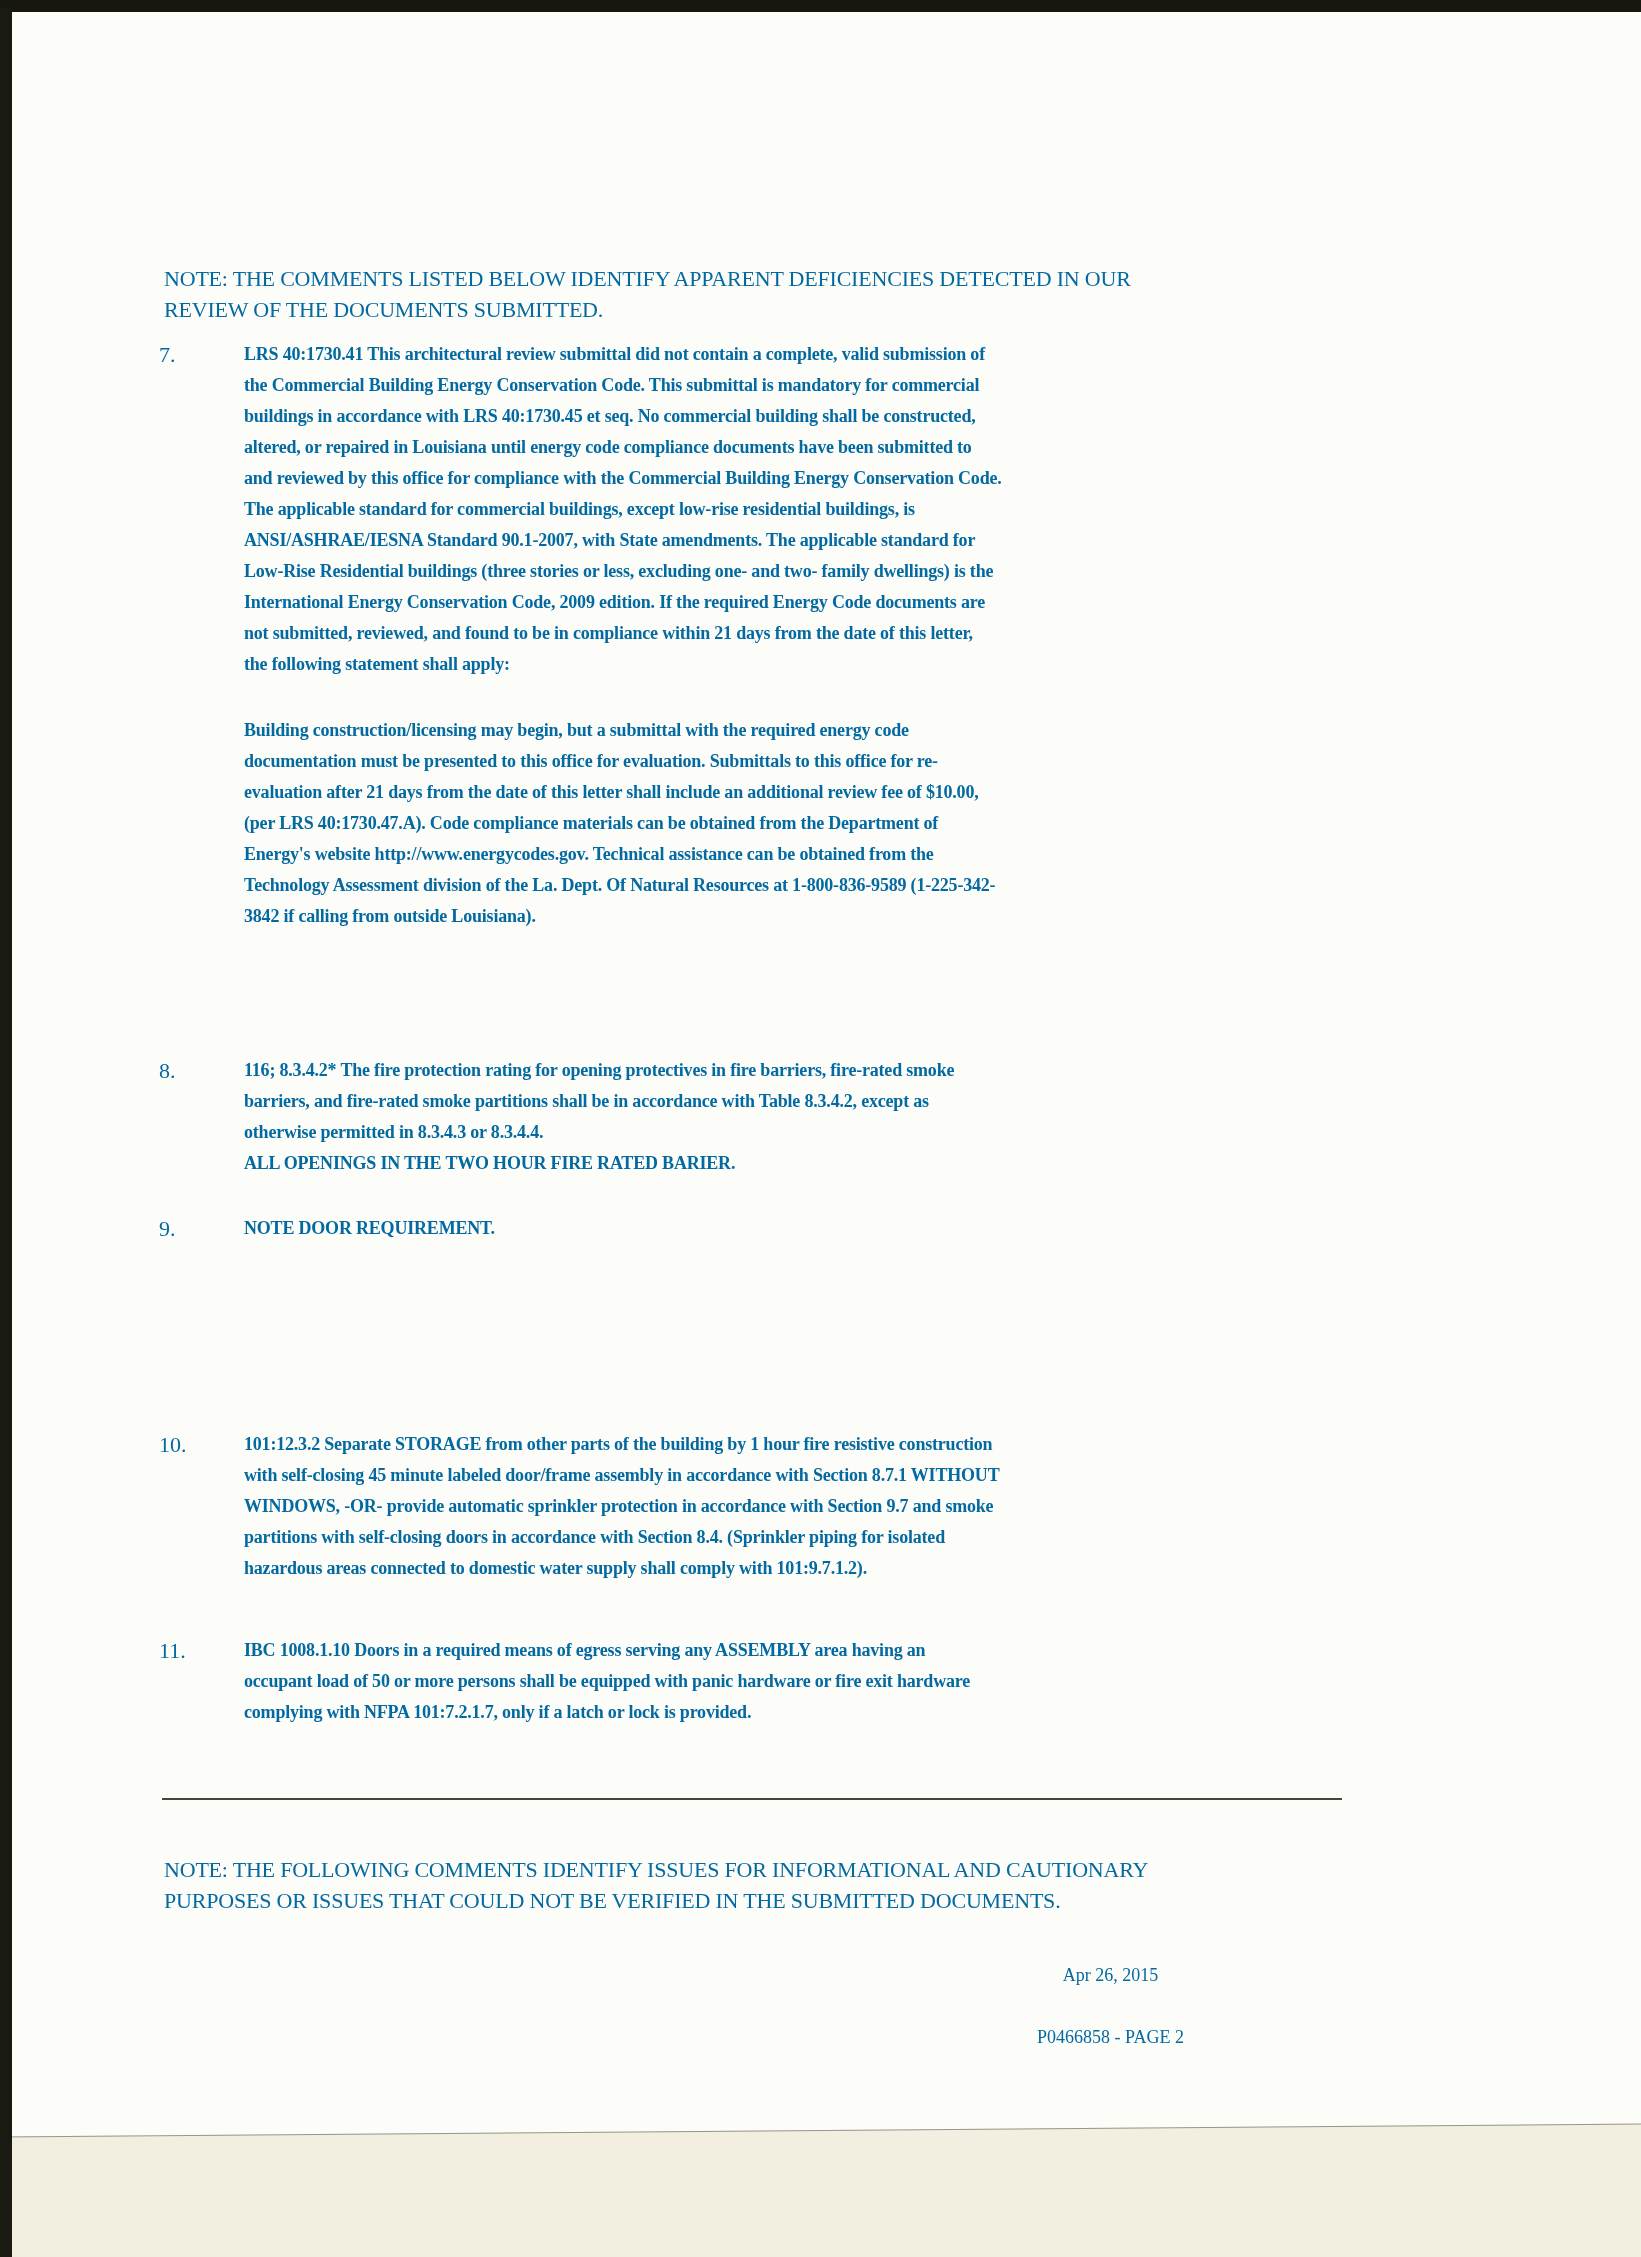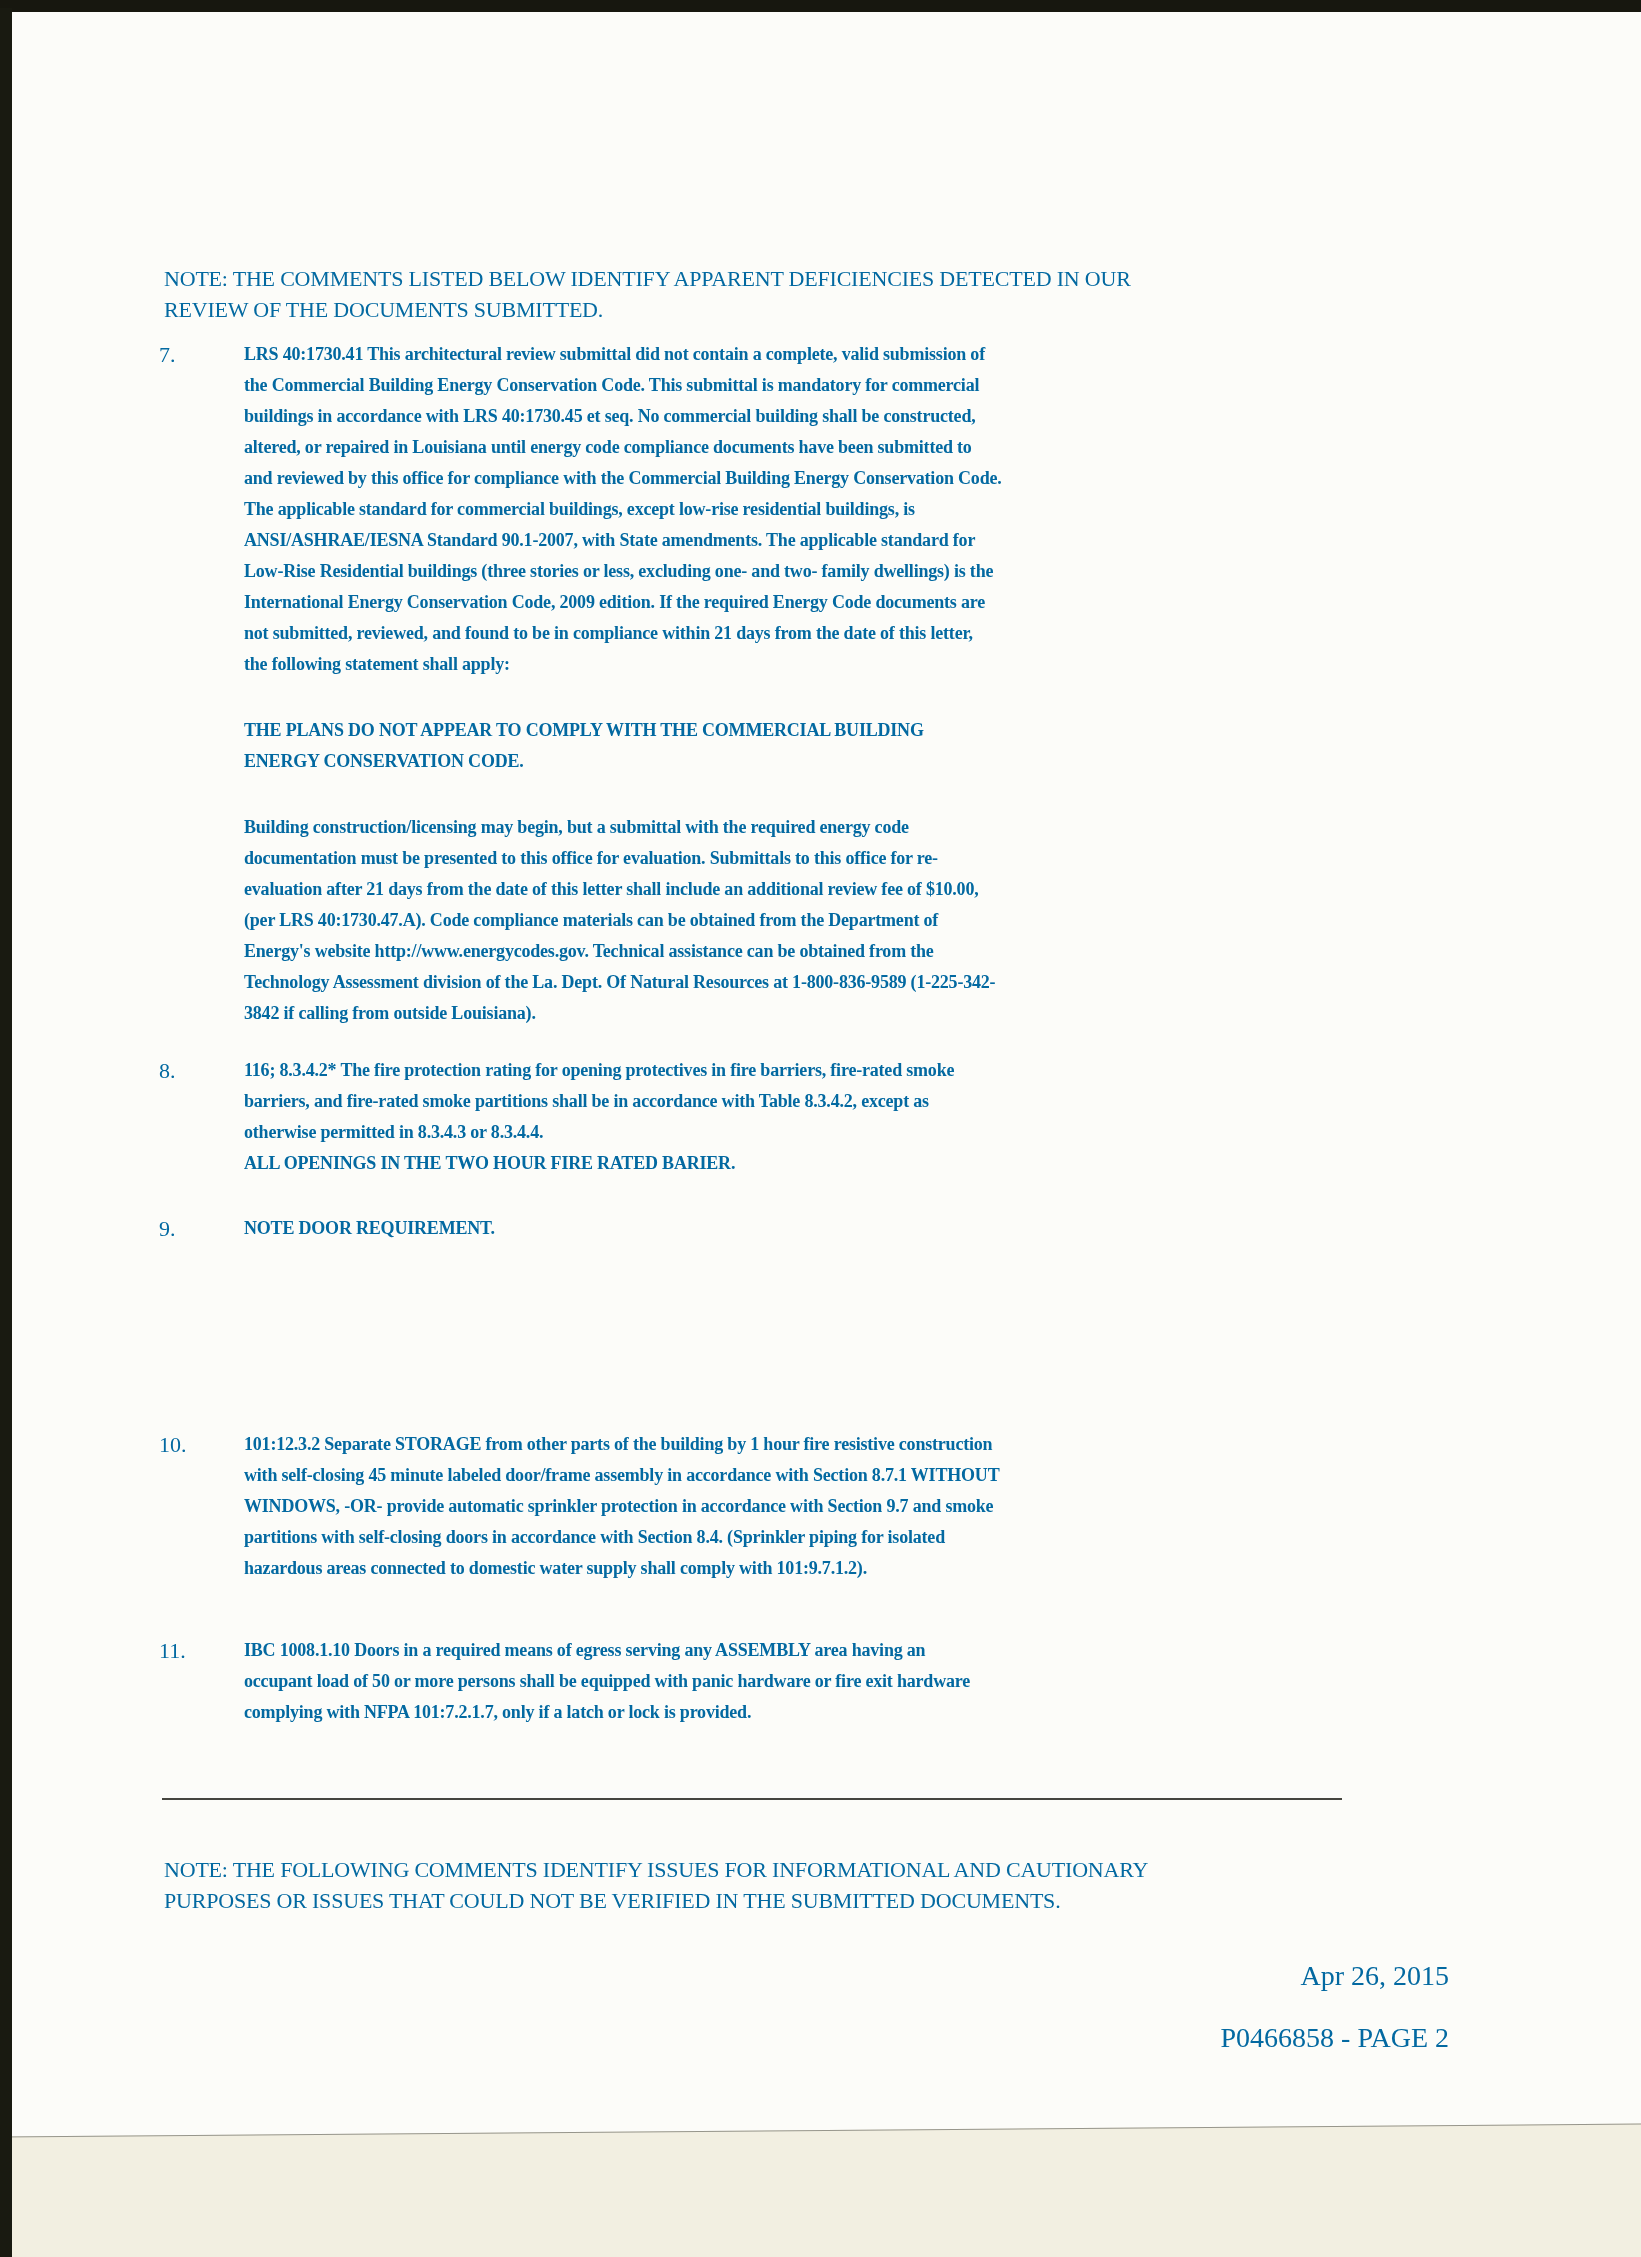--- a/index.html
+++ b/index.html
@@ -48,22 +48,22 @@
   .c7  { top: 339px; }
   .c8  { top: 1055px; }
   .c9  { top: 1213px; }
   .c10 { top: 1429px; }
   .c11 { top: 1635px; }
 
   .divider { position: absolute; left: 162px; top: 1798px; width: 1180px; height: 1.9px; background: #45453f; }
 
   .footer {
     position: absolute; top: 1929px; right: 192px; left: 772px;
-    text-align: right;
-    font-size: 28px; line-height: 31px;
+    text-align: center;
+    font-size: 18px; line-height: 31px;
     white-space: pre-line;
   }
   .footer div { white-space: pre-line; }
 </style>
 </head>
 <body>
 
 <div class="scan">
 
   <div class="backing"></div>
@@ -80,22 +80,20 @@
 the Commercial Building Energy Conservation Code.  This submittal is mandatory for commercial
 buildings in accordance with LRS 40:1730.45 et seq.  No commercial building shall be constructed,
 altered, or repaired in Louisiana until energy code compliance documents have been submitted to
 and reviewed by this office for compliance with the Commercial Building Energy Conservation Code.
 The applicable standard for commercial buildings, except low-rise residential buildings, is
 ANSI/ASHRAE/IESNA Standard 90.1-2007, with State amendments.  The applicable standard for
 Low-Rise Residential buildings (three stories or less, excluding one- and two- family dwellings) is the
 International Energy Conservation Code, 2009 edition.  If the required Energy Code documents are
 not submitted, reviewed, and found to be in compliance within 21 days from the date of this letter,
 the following statement shall apply:</p>
-      <p>THE PLANS DO NOT APPEAR TO COMPLY WITH THE COMMERCIAL BUILDING
-ENERGY CONSERVATION CODE.</p>
       <p>Building construction/licensing may begin, but a submittal with the required energy code
 documentation must be presented to this office for evaluation.  Submittals to this office for re-
 evaluation after 21 days from the date of this letter shall include an additional review fee of $10.00,
 (per LRS 40:1730.47.A).   Code compliance materials can be obtained from the Department of
 Energy's website http://www.energycodes.gov. Technical assistance can be obtained from the
 Technology Assessment division of the La. Dept. Of Natural Resources at 1-800-836-9589 (1-225-342-
 3842 if calling from outside Louisiana).</p>
     </div>
   </div>
 

